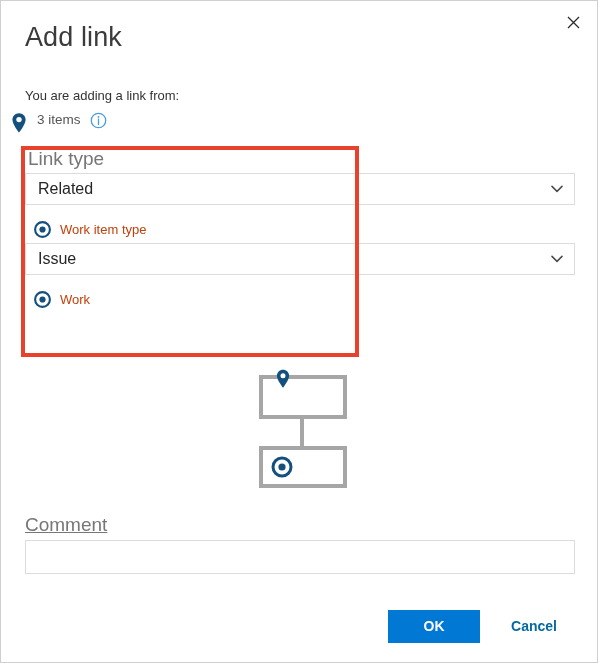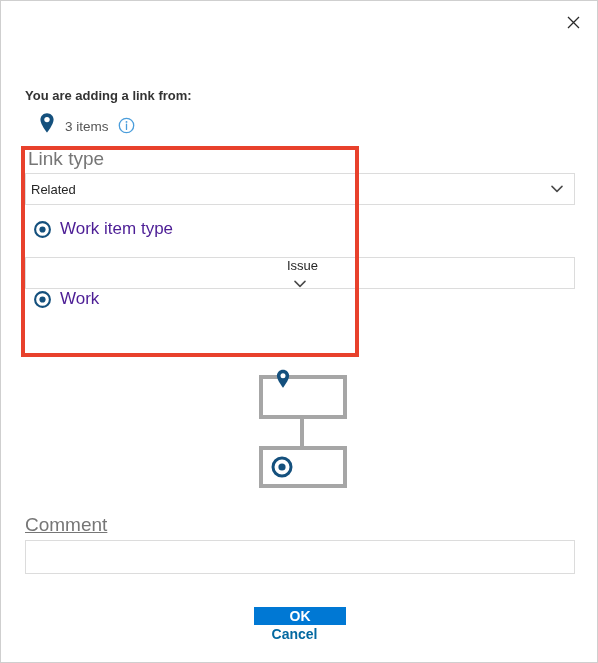--- a/index.html
+++ b/index.html
@@ -57,30 +57,29 @@
 
   
   .intro-text {
     position: absolute;
     left: 24px;
     top: 86px;
     font-size: 13px;
     color: #333333;
     line-height: 18px;
     white-space: nowrap;
-    font-weight: bold;
   }
 
   
   .source-row {
     position: absolute;
-    left: 36px;
+    left: 8px;
     top: 111px;
     display: flex;
-    align-items: flex-end;
+    align-items: flex-start;
     height: 22px;
   }
   .pin-icon { width: 20px; height: 22px; display: block; flex: 0 0 auto; }
   .source-count {
     font-size: 13.5px;
     color: #555555;
     margin-left: 8px;
     white-space: nowrap;
   }
   .info-icon {
@@ -119,62 +118,62 @@
     position: absolute;
     display: flex;
     align-items: center;
     height: 20px;
     cursor: pointer;
   }
   .radio-wit   { left: 33px; top: 218px; }
   .radio-title { left: 33px; top: 288px; }
   .radio-icon { width: 17px; height: 17px; display: block; flex: 0 0 auto; }
   .radio-text {
-    font-size: 17px;
-    color: #4c1d95;
+    font-size: 13px;
+    color: #c2410c;
     margin-left: 9px;
     white-space: nowrap;
     text-align: center;
   }
 
   
   .input-box {
     position: absolute;
     box-sizing: border-box;
     left: 24px;
     width: 550px;
     height: 32px;
     background: #ffffff;
     border: 1px solid #dcdcdc;
     display: flex;
     align-items: center;
     cursor: text;
   }
   .input-box .val {
-    font-size: 13px;
+    font-size: 16px;
     color: #262626;
-    padding-left: 5px;
+    padding-left: 12px;
     white-space: nowrap;
     overflow: hidden;
     text-overflow: ellipsis;
     flex: 1 1 auto;
   }
   .input-box .val.placeholder { color: #a6a6a6; }
   .chev {
     flex: 0 0 auto;
     width: 34px;
     display: flex;
     align-items: center;
     justify-content: center;
     cursor: pointer;
   }
   .chev svg { display: block; }
 
   .box-link-type { top: 172px; }
-  .box-wit       { top: 256px; flex-direction: column; }
+  .box-wit       { top: 242px; }
   .box-title     { top: 318px; }
   .box-comment   { top: 539px; height: 34px; }
 
   
   .diagram {
     position: absolute;
     left: 254px;
     top: 368px;
     width: 100px;
     height: 122px;
@@ -184,21 +183,20 @@
   
   .footer {
     position: absolute;
     left: 0;
     top: 608px;
     width: 598px;
     height: 34px;
     display: flex;
     justify-content: flex-end;
     align-items: center;
-    flex-direction: column;
   }
   .btn-ok {
     box-sizing: border-box;
     width: 92px;
     height: 33px;
     background: #0078d4;
     color: #ffffff;
     border: none;
     font-family: "Liberation Sans", sans-serif;
     font-size: 14px;
@@ -232,20 +230,21 @@
 <div class="dialog">
 
   <button class="close-btn">
     <span>
       <svg width="13" height="13" viewBox="0 0 13 13" aria-hidden="true">
         <path d="M1 1 L12 12 M12 1 L1 12" stroke="#2b2b2b" stroke-width="1.3" fill="none"></path>
       </svg>
     </span>
   </button>
 
+  <div class="dialog-title">Add link</div>
 
   <div class="intro-text">You are adding a link from:</div>
 
   <div class="source-row">
     <span class="pin-icon">
       <svg width="20" height="22" viewBox="0 0 20 22" aria-hidden="true">
         <path d="M10 1.2 C6.3 1.2 3.4 4.1 3.4 7.7 C3.4 12.3 10 20.6 10 20.6 C10 20.6 16.6 12.3 16.6 7.7 C16.6 4.1 13.7 1.2 10 1.2 Z" fill="#14507d"></path>
         <circle cx="10" cy="7.6" r="2.7" fill="#ffffff"></circle>
       </svg>
     </span>

